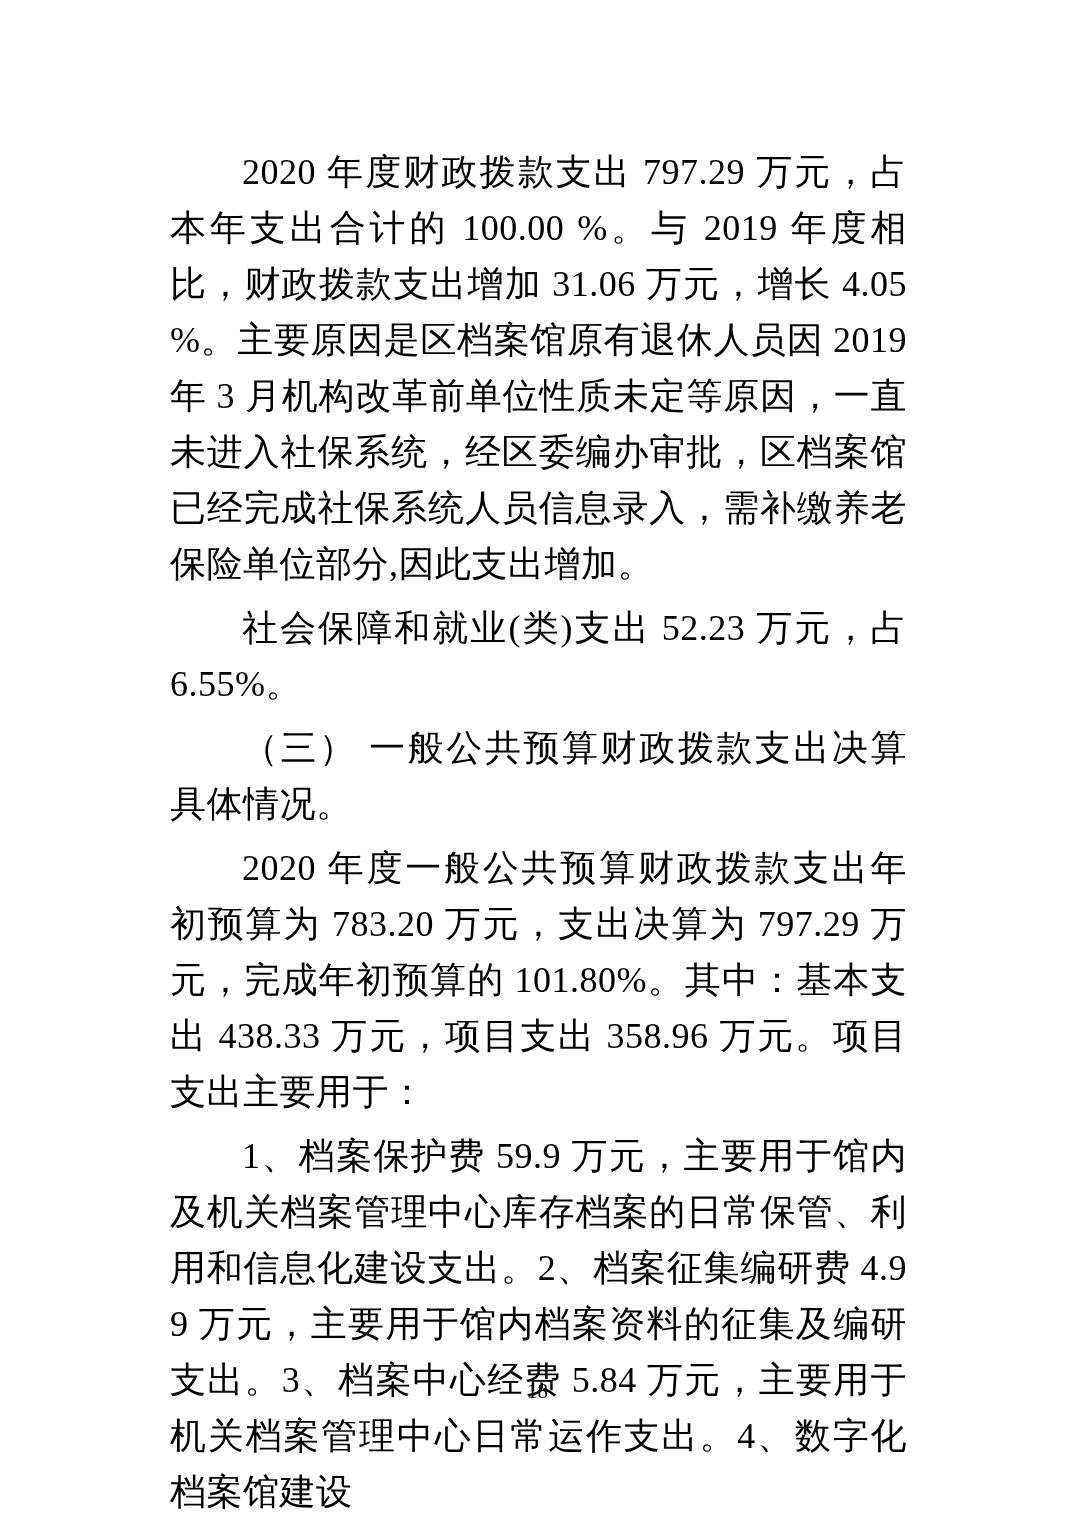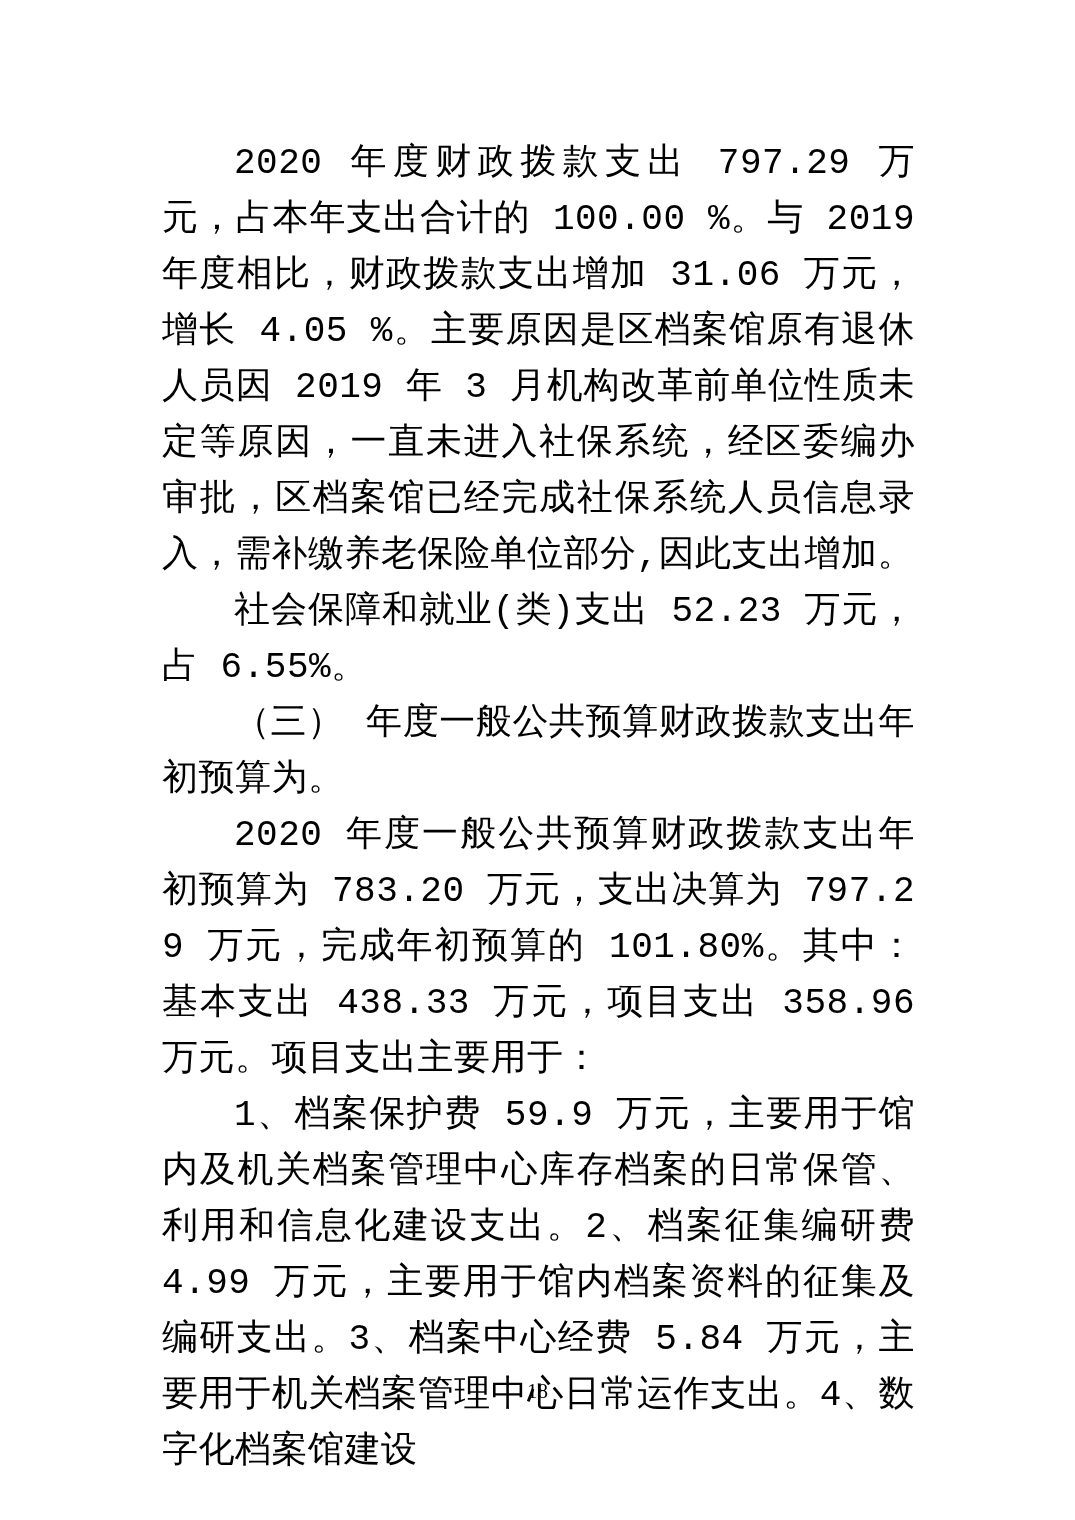--- a/index.html
+++ b/index.html
@@ -26,41 +26,40 @@
     top: 136px;
     width: 753px;
     font-size: 36px;
     line-height: 56px;
     text-align: justify;
     text-justify: inter-ideograph;
     letter-spacing: 0.5px;
     word-break: break-all;
   }
   .doc-body p {
-    margin: 0;
+    margin: 8px;
     padding: 0;
     text-indent: 2em;
-    font-family: Liberation Mono, monospace;
   }
   .page-number {
     position: absolute;
     left: 0;
     top: 1378px;
     width: 100%;
     text-align: center;
     font-size: 21px;
     line-height: 26px;
     color: #000000;
   }
 </style>
 </head>
 <body>
 
 <div class="page">
   <div class="doc-body">
     <p>2020 年度财政拨款支出 797.29 万元，占本年支出合计的 100.00 %。与 2019 年度相比，财政拨款支出增加 31.06 万元，增长 4.05 %。主要原因是区档案馆原有退休人员因 2019 年 3 月机构改革前单位性质未定等原因，一直未进入社保系统，经区委编办审批，区档案馆已经完成社保系统人员信息录入，需补缴养老保险单位部分,因此支出增加。</p>
     <p>社会保障和就业(类)支出 52.23 万元，占 6.55%。</p>
-    <p>（三） 年度一般公共预算财政拨款支出年初预算为。</p>
+    <p>（三） 一般公共预算财政拨款支出决算具体情况。</p>
     <p>2020 年度一般公共预算财政拨款支出年初预算为 783.20 万元，支出决算为 797.29 万元，完成年初预算的 101.80%。其中：基本支出 438.33 万元，项目支出 358.96 万元。项目支出主要用于：</p>
     <p>1、档案保护费 59.9 万元，主要用于馆内及机关档案管理中心库存档案的日常保管、利用和信息化建设支出。2、档案征集编研费 4.99 万元，主要用于馆内档案资料的征集及编研支出。3、档案中心经费 5.84 万元，主要用于机关档案管理中心日常运作支出。4、数字化档案馆建设</p>
   </div>
   <div class="page-number">18</div>
 </div>
 
 </body></html>

